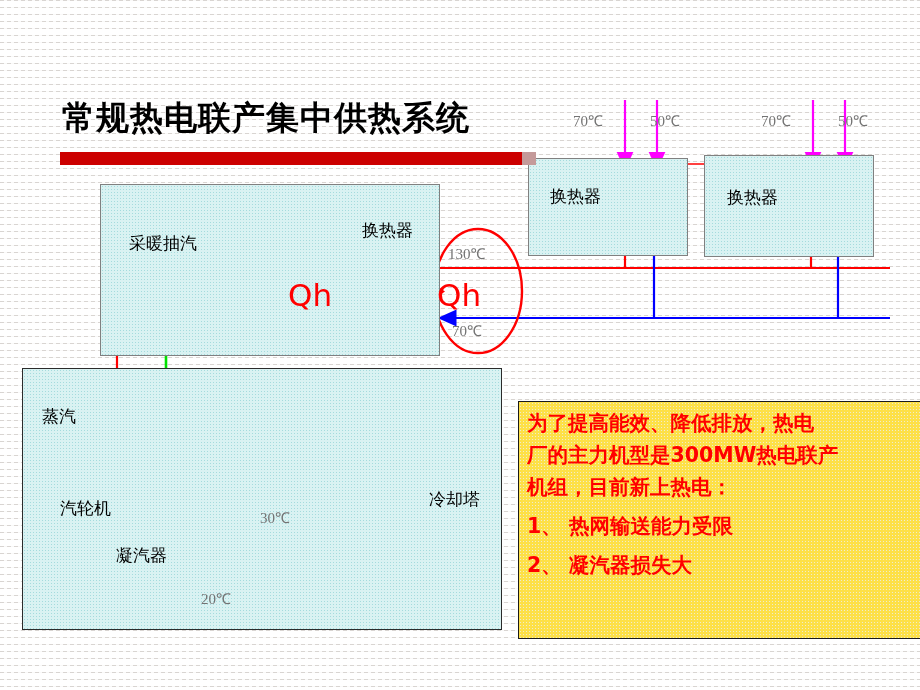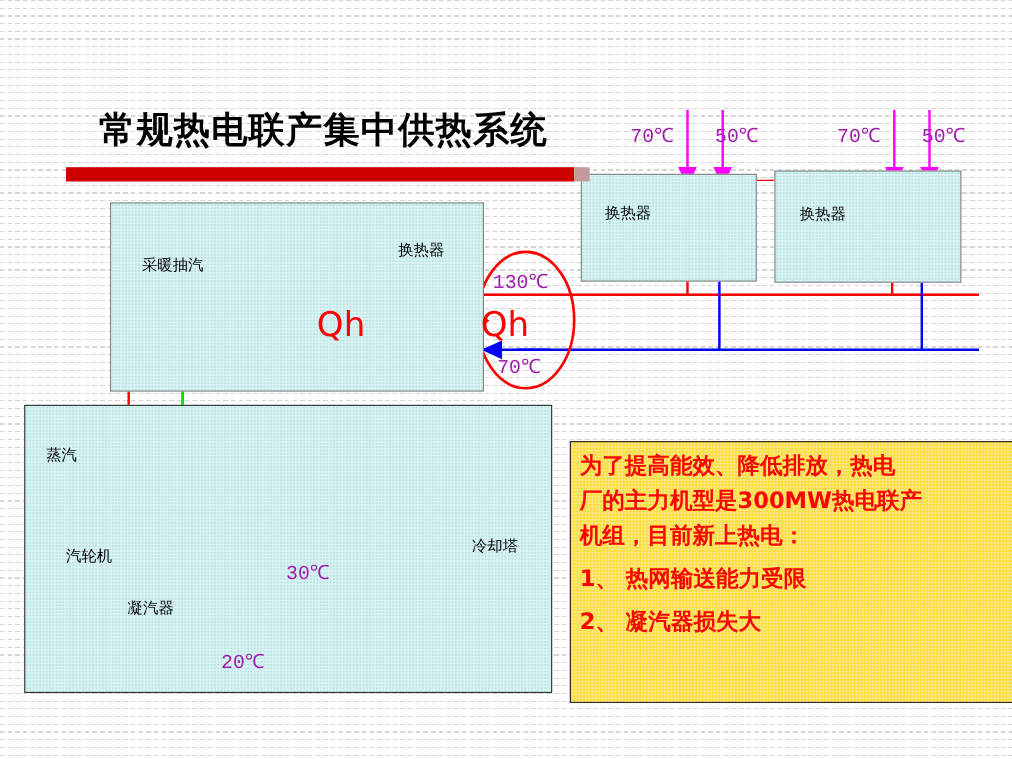--- a/index.html
+++ b/index.html
@@ -28,21 +28,21 @@
         rgba(255,255,255,0.85) 4px,
         rgba(255,255,255,0.85) 7px);
   }
   .layer{position:absolute;left:0;top:0;width:920px;height:690px;z-index:2;}
 
   
   #slide-title{
     position:absolute;left:62px;top:98px;z-index:6;
     font-family:"DejaVu Serif","Liberation Serif",serif;
     font-size:33px;font-weight:bold;color:#000000;
-    letter-spacing:1px;white-space:nowrap;line-height:40px;margin-left:28px;
+    letter-spacing:1px;white-space:nowrap;line-height:40px;
   }
   #title-rule{
     position:absolute;left:60px;top:152px;width:462px;height:13px;
     background:#cc0000;z-index:5;
   }
   #title-rule-cap{
     position:absolute;left:522px;top:152px;width:14px;height:13px;
     background:#c49a9a;z-index:5;
   }
   #bottom-rule{
@@ -78,24 +78,24 @@
   }
   #notes-body .para{margin:0 0 2px 0;}
   #notes-body .item{margin:9px 0 0 0;}
   #notes-body .hl{font-weight:bold;}
 
   
   .lbl{
     position:absolute;z-index:8;color:#000000;white-space:nowrap;
     font-family:"DejaVu Serif","Liberation Serif",serif;
   }
-  .lbl-cn{font-size:14px;}
+  .lbl-cn{font-size:17px;}
   .temp{
-    position:absolute;z-index:8;color:#a21caf;white-space:nowrap;
-    font-family:Liberation Mono, monospace;font-size:18px;
+    position:absolute;z-index:8;color:#737373;white-space:nowrap;
+    font-family:Liberation Serif, serif;font-size:15px;
   }
   .qh{
     position:absolute;z-index:9;color:#ff0000;white-space:nowrap;
     font-family:"DejaVu Sans","Liberation Sans",sans-serif;
     font-size:31px;font-weight:normal;
   }
 </style>
 </head>
 <body>
 

